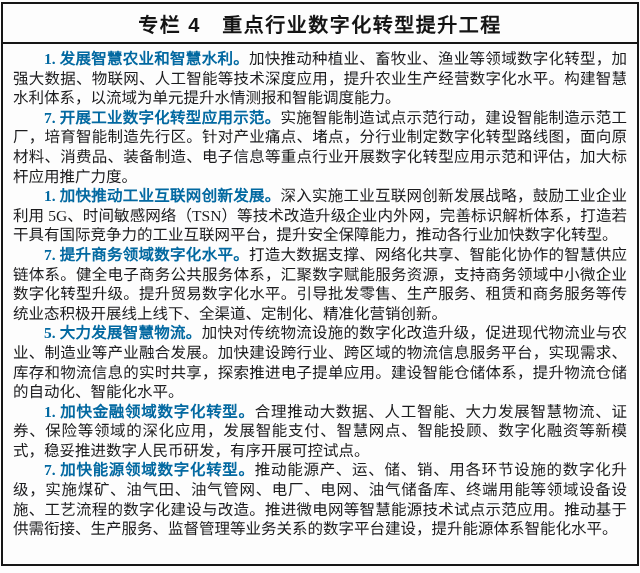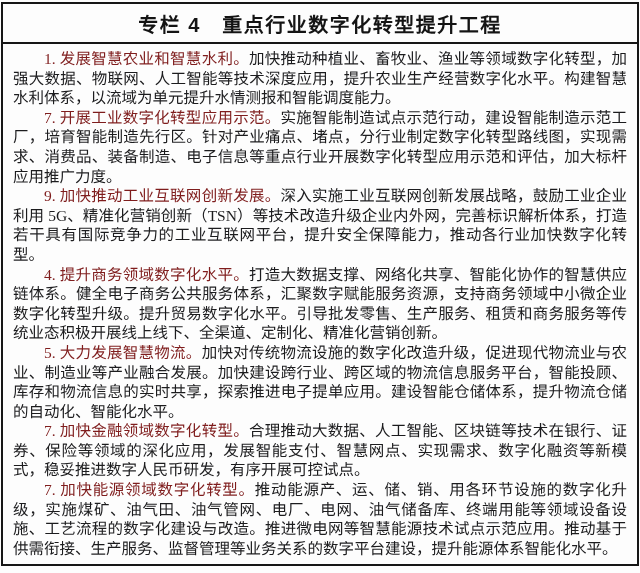--- a/index.html
+++ b/index.html
@@ -51,46 +51,46 @@
   .para {
     margin: 0;
     font-size: 15.5px;
     line-height: 19.6px;
     text-indent: 2em;
     text-align: justify;
     text-align-last: left;
     color: #1c1c1e;
   }
   .para .lead {
-    font-weight: 400;
-    color: #7f1d1d;
+    font-weight: 700;
+    color: #0369a1;
   }
   .para .text {
     font-weight: 400;
   }
 </style>
 </head>
 <body>
 
 <div class="page">
 
   <div class="title-box">
     <span class="title-text">专栏 4　重点行业数字化转型提升工程</span>
   </div>
 
   <div class="body-box">
 
   <p class="para"><span class="lead">1. 发展智慧农业和智慧水利。</span><span class="text">加快推动种植业、畜牧业、渔业等领域数字化转型，加强大数据、物联网、人工智能等技术深度应用，提升农业生产经营数字化水平。构建智慧水利体系，以流域为单元提升水情测报和智能调度能力。</span></p>
 
-  <p class="para"><span class="lead">7. 开展工业数字化转型应用示范。</span><span class="text">实施智能制造试点示范行动，建设智能制造示范工厂，培育智能制造先行区。针对产业痛点、堵点，分行业制定数字化转型路线图，实现需求、消费品、装备制造、电子信息等重点行业开展数字化转型应用示范和评估，加大标杆应用推广力度。</span></p>
+  <p class="para"><span class="lead">7. 开展工业数字化转型应用示范。</span><span class="text">实施智能制造试点示范行动，建设智能制造示范工厂，培育智能制造先行区。针对产业痛点、堵点，分行业制定数字化转型路线图，面向原材料、消费品、装备制造、电子信息等重点行业开展数字化转型应用示范和评估，加大标杆应用推广力度。</span></p>
 
-  <p class="para"><span class="lead">9. 加快推动工业互联网创新发展。</span><span class="text">深入实施工业互联网创新发展战略，鼓励工业企业利用 5G、精准化营销创新（TSN）等技术改造升级企业内外网，完善标识解析体系，打造若干具有国际竞争力的工业互联网平台，提升安全保障能力，推动各行业加快数字化转型。</span></p>
+  <p class="para"><span class="lead">1. 加快推动工业互联网创新发展。</span><span class="text">深入实施工业互联网创新发展战略，鼓励工业企业利用 5G、时间敏感网络（TSN）等技术改造升级企业内外网，完善标识解析体系，打造若干具有国际竞争力的工业互联网平台，提升安全保障能力，推动各行业加快数字化转型。</span></p>
 
-  <p class="para"><span class="lead">4. 提升商务领域数字化水平。</span><span class="text">打造大数据支撑、网络化共享、智能化协作的智慧供应链体系。健全电子商务公共服务体系，汇聚数字赋能服务资源，支持商务领域中小微企业数字化转型升级。提升贸易数字化水平。引导批发零售、生产服务、租赁和商务服务等传统业态积极开展线上线下、全渠道、定制化、精准化营销创新。</span></p>
+  <p class="para"><span class="lead">7. 提升商务领域数字化水平。</span><span class="text">打造大数据支撑、网络化共享、智能化协作的智慧供应链体系。健全电子商务公共服务体系，汇聚数字赋能服务资源，支持商务领域中小微企业数字化转型升级。提升贸易数字化水平。引导批发零售、生产服务、租赁和商务服务等传统业态积极开展线上线下、全渠道、定制化、精准化营销创新。</span></p>
 
-  <p class="para"><span class="lead">5. 大力发展智慧物流。</span><span class="text">加快对传统物流设施的数字化改造升级，促进现代物流业与农业、制造业等产业融合发展。加快建设跨行业、跨区域的物流信息服务平台，智能投顾、库存和物流信息的实时共享，探索推进电子提单应用。建设智能仓储体系，提升物流仓储的自动化、智能化水平。</span></p>
+  <p class="para"><span class="lead">5. 大力发展智慧物流。</span><span class="text">加快对传统物流设施的数字化改造升级，促进现代物流业与农业、制造业等产业融合发展。加快建设跨行业、跨区域的物流信息服务平台，实现需求、库存和物流信息的实时共享，探索推进电子提单应用。建设智能仓储体系，提升物流仓储的自动化、智能化水平。</span></p>
 
-  <p class="para"><span class="lead">7. 加快金融领域数字化转型。</span><span class="text">合理推动大数据、人工智能、区块链等技术在银行、证券、保险等领域的深化应用，发展智能支付、智慧网点、实现需求、数字化融资等新模式，稳妥推进数字人民币研发，有序开展可控试点。</span></p>
+  <p class="para"><span class="lead">1. 加快金融领域数字化转型。</span><span class="text">合理推动大数据、人工智能、大力发展智慧物流、证券、保险等领域的深化应用，发展智能支付、智慧网点、智能投顾、数字化融资等新模式，稳妥推进数字人民币研发，有序开展可控试点。</span></p>
 
   <p class="para"><span class="lead">7. 加快能源领域数字化转型。</span><span class="text">推动能源产、运、储、销、用各环节设施的数字化升级，实施煤矿、油气田、油气管网、电厂、电网、油气储备库、终端用能等领域设备设施、工艺流程的数字化建设与改造。推进微电网等智慧能源技术试点示范应用。推动基于供需衔接、生产服务、监督管理等业务关系的数字平台建设，提升能源体系智能化水平。</span></p>
 </div>
 
 </div>
 
 </body></html>

